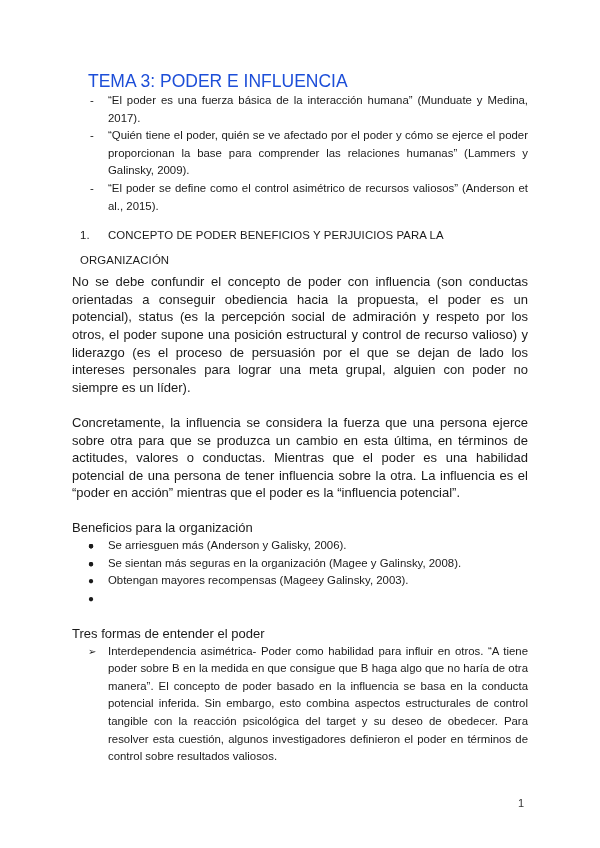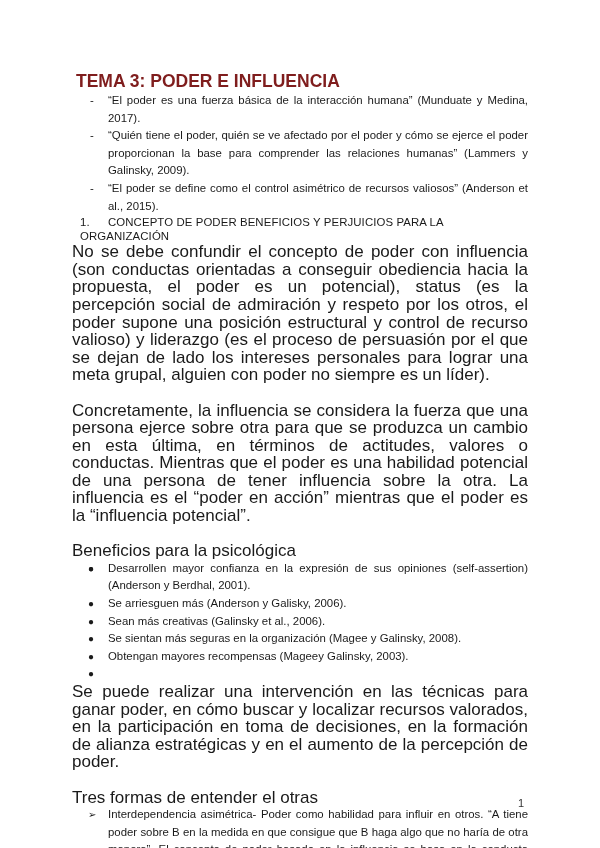--- a/index.html
+++ b/index.html
@@ -1,28 +1,28 @@
 <!DOCTYPE html>
 <html><head>
 <meta charset="utf-8">
 <style>
   html, body { margin:0; padding:0; background:#ffffff; }
   body { width:600px; height:848px; position:relative; overflow:hidden;
          font-family:"Liberation Sans", sans-serif; color:#1a1a1a; }
   .page { position:absolute; left:72px; top:70px; width:456px; }
-  .title { font-weight:bold; font-size:17.5px; line-height:22px; margin:0 0 0 4px; color:#7f1d1d; }
-  .p { font-size:17px; line-height:17.6px; text-align:justify; margin:0; }
+  .title { font-weight:normal; font-size:17.5px; line-height:22px; margin:0 0 0 16px; color:#1d4ed8; }
+  .p { font-size:13px; line-height:17.6px; text-align:justify; margin:0; }
   .dash-list, .bullet-list, .arrow-list { list-style:none; margin:0; padding:0; }
   .dash-list li { position:relative; padding-left:36px; font-size:11.4px; line-height:17.6px; text-align:justify; }
   .dash-list li .mark { position:absolute; left:18px; top:0; }
   .bullet-list li { position:relative; padding-left:36px; font-size:11.4px; line-height:17.6px; text-align:justify; }
   .bullet-list li .mark { position:absolute; left:16px; top:0; font-size:10px; }
   .arrow-list li { position:relative; padding-left:36px; font-size:11.4px; line-height:17.6px; text-align:justify; }
   .arrow-list li .mark { position:absolute; left:16px; top:0; font-size:10px; }
-  .section-heading { font-size:11.4px; line-height:14px; padding-left:8px; letter-spacing:0.1px; }
+  .section-heading { font-size:11.4px; line-height:25px; margin-top:8px; padding-left:8px; letter-spacing:0.1px; }
   .section-heading .num { display:inline-block; width:28px; }
   .gap { height:17.6px; }
   .page-number { position:absolute; left:518px; top:797px; font-size:11px; color:#333; }
 </style>
 </head>
 <body>
 
 <div class="page">
   <h1 class="title">TEMA 3: PODER E INFLUENCIA</h1>
 
@@ -34,34 +34,33 @@
 
   <div class="section-heading">
     <span class="num">1.</span><span>CONCEPTO DE PODER BENEFICIOS Y PERJUICIOS PARA LA ORGANIZACIÓN</span>
   </div>
 
   <p class="p">No se debe confundir el concepto de poder con influencia (son conductas orientadas a conseguir obediencia hacia la propuesta, el poder es un potencial), status (es la percepción social de admiración y respeto por los otros, el poder supone una posición estructural y control de recurso valioso) y liderazgo (es el proceso de persuasión por el que se dejan de lado los intereses personales para lograr una meta grupal, alguien con poder no siempre es un líder).</p>
   <div class="gap"></div>
   <p class="p">Concretamente, la influencia se considera la fuerza que una persona ejerce sobre otra para que se produzca un cambio en esta última, en términos de actitudes, valores o conductas. Mientras que el poder es una habilidad potencial de una persona de tener influencia sobre la otra. La influencia es el “poder en acción” mientras que el poder es la “influencia potencial”.</p>
   <div class="gap"></div>
 
-  <p class="p">Beneficios para la psicológica</p>
+  <p class="p">Beneficios para la organización</p>
   <ul class="bullet-list">
     <li><span class="mark">●</span></li>
-    <li><span class="mark">●</span><span>Desarrollen mayor confianza en la expresión de sus opiniones (self-assertion) (Anderson y Berdhal, 2001).</span></li>
+    <li><span class="mark">●</span></li>
     <li><span class="mark">●</span><span>Se arriesguen más (Anderson y Galisky, 2006).</span></li>
-    <li><span class="mark">●</span><span>Sean más creativas (Galinsky et al., 2006).</span></li>
+    <li><span class="mark">●</span></li>
     <li><span class="mark">●</span><span>Se sientan más seguras en la organización (Magee y Galinsky, 2008).</span></li>
     <li><span class="mark">●</span><span>Obtengan mayores recompensas (Mageey Galinsky, 2003).</span></li>
     <li><span class="mark">●</span></li>
   </ul>
   <div class="gap"></div>
 
-  <p class="p">Se puede realizar una intervención en las técnicas para ganar poder, en cómo buscar y localizar recursos valorados, en la participación en toma de decisiones, en la formación de alianza estratégicas y en el aumento de la percepción de poder.</p>
   <div class="gap"></div>
 
-  <p class="p">Tres formas de entender el otras</p>
+  <p class="p">Tres formas de entender el poder</p>
   <ul class="arrow-list">
     <li><span class="mark">➢</span><span>Interdependencia asimétrica- Poder como habilidad para influir en otros. “A tiene poder sobre B en la medida en que consigue que B haga algo que no haría de otra manera”. El concepto de poder basado en la influencia se basa en la conducta potencial inferida. Sin embargo, esto combina aspectos estructurales de control tangible con la reacción psicológica del target y su deseo de obedecer. Para resolver esta cuestión, algunos investigadores definieron el poder en términos de control sobre resultados valiosos.</span></li>
   </ul>
 </div>
 
 <div class="page-number">1</div>
 
 </body></html>

